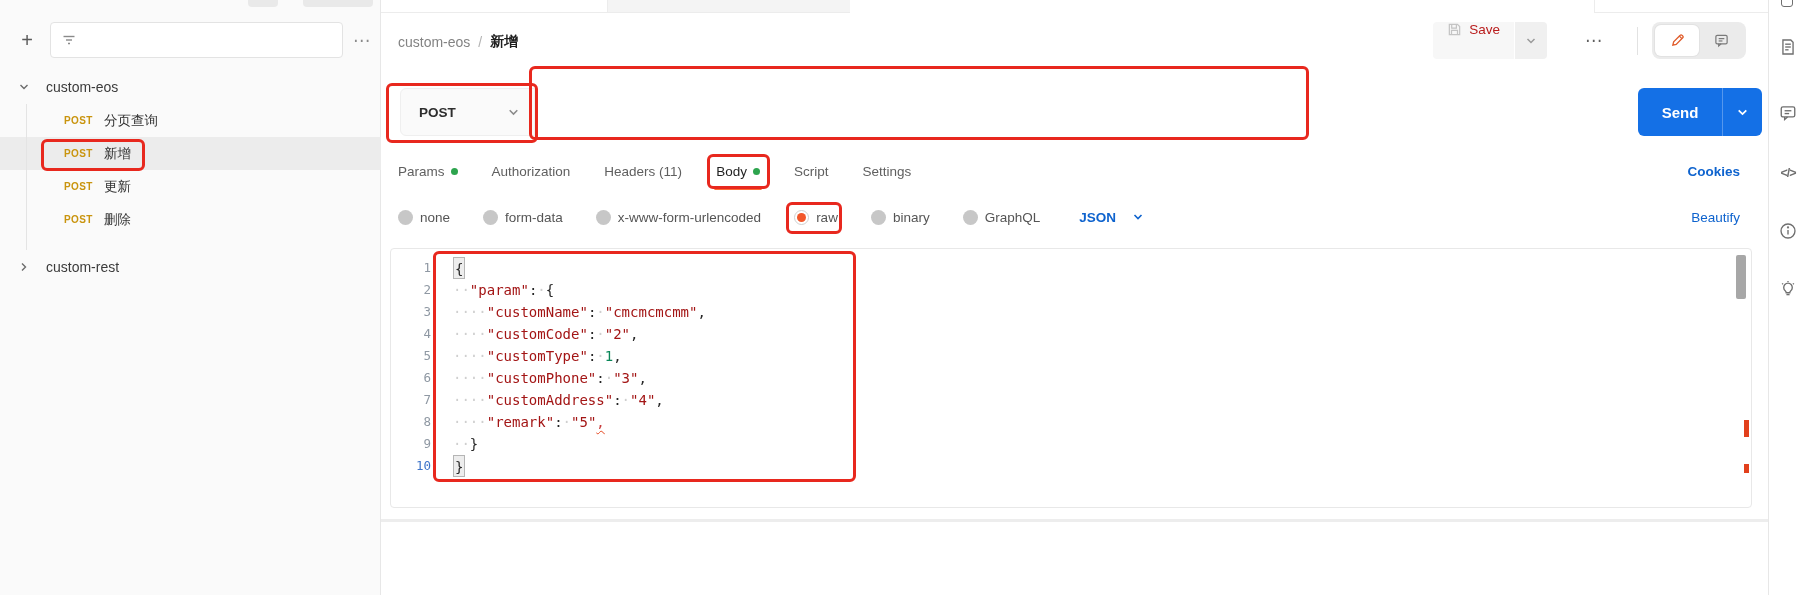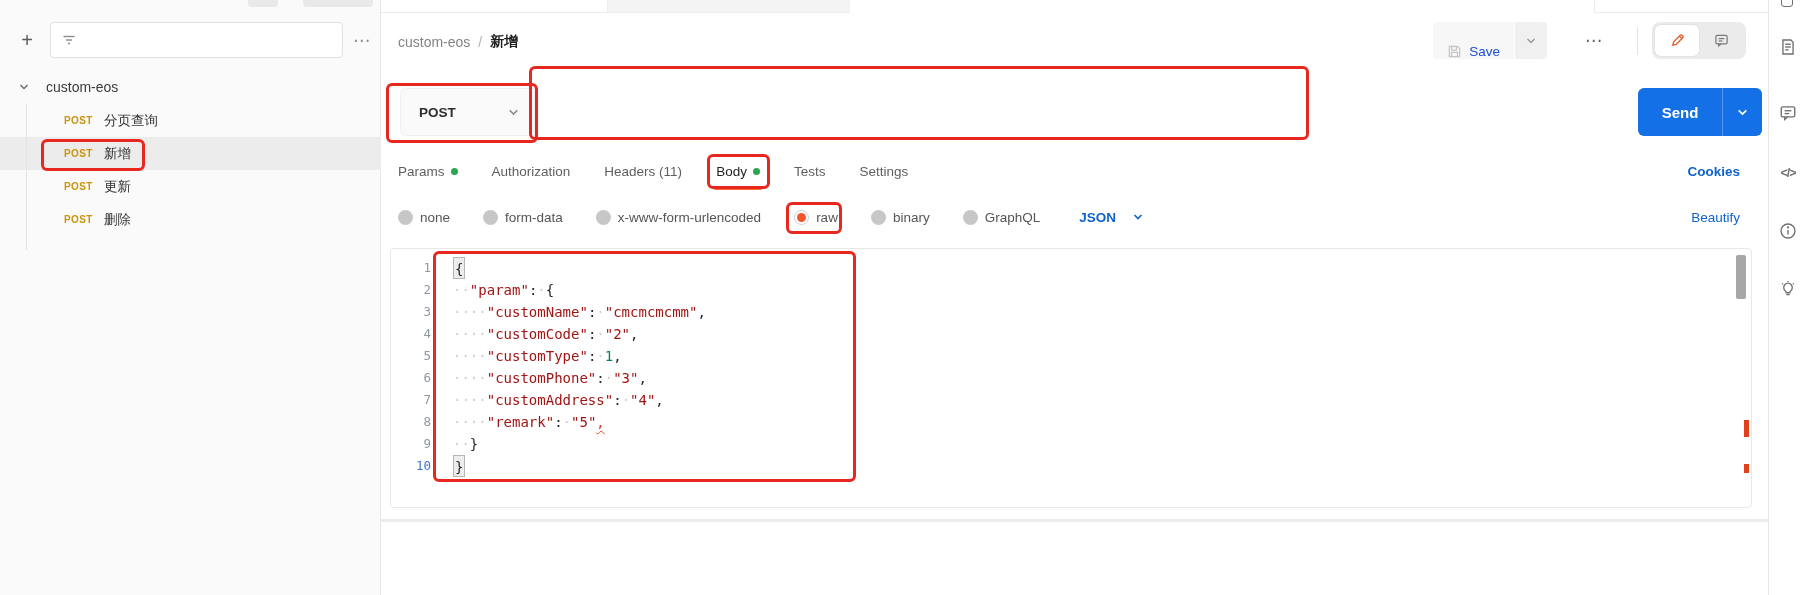--- a/index.html
+++ b/index.html
@@ -43,22 +43,22 @@
   .strip.s3{left:469px;width:745px;background:#fff;border-right:1px solid #ECECEC}
   .strip.s4{left:1214px;width:173px;background:#fff;border-bottom:1px solid #ECECEC}
 
   .req-header{position:absolute;left:0;top:20px;width:1387px;height:44px;display:flex;align-items:center}
   .breadcrumb{margin-left:17px;font-size:14px;display:flex;align-items:center;gap:8px}
   .bc-parent{color:#838383}
   .bc-sep{color:#B3B3B3}
   .bc-current{color:#1F1F1F;font-weight:600}
   .hdr-right{position:absolute;right:22px;top:2px;display:flex;align-items:center}
   .save-group{display:flex;height:37px}
-  .save-btn{display:flex;align-items:flex-end;gap:7px;background:#F7F7F7;border-radius:4px 0 0 4px;
-    padding:0 14px;color:#1d4ed8;font-size:13.5px;cursor:pointer}
+  .save-btn{display:flex;align-items:flex-start;gap:7px;background:#F7F7F7;border-radius:4px 0 0 4px;
+    padding:0 14px;color:#b91c1c;font-size:13.5px;cursor:pointer}
   .save-chev{width:32px;background:#F0F0F0;border-radius:0 4px 4px 0;display:flex;align-items:center;justify-content:center;cursor:pointer;margin-left:1px}
   .hdr-more{margin:0 24px 0 28px;color:#5F5F5F}
   .hdr-divider{width:1px;height:28px;background:#E2E2E2;margin-right:14px}
   .seg-ctrl{display:flex;background:#EBEBEB;border-radius:8px;padding:3px;height:37px}
   .seg{width:44px;border-radius:6px;display:flex;align-items:center;justify-content:center;cursor:pointer}
   .seg.active{background:#fff;box-shadow:0 0 0 1px #E2E2E2}
 
   .url-row{position:absolute;left:0;top:88px;width:1387px;height:48px}
   .method-select{position:absolute;left:19px;top:0;width:135px;height:48px;background:#FAFAFA;border:1px solid #EFEFEF;
     border-radius:6px 0 0 6px;display:flex;align-items:center;padding:0 14px 0 18px;cursor:pointer}
@@ -183,20 +183,28 @@
           <span class="item-name">更新</span>
         </span>
       </div>
       <div class="item-row">
         <span class="row-content">
           <span class="method-badge">POST</span>
           <span class="item-name">删除</span>
         </span>
       </div>
 
+      <div class="coll-row" style="margin-top:14px">
+        <span class="chev">
+          <svg width="12" height="12" viewBox="0 0 12 12">
+              <polyline points="4,2.5 7.5,6 4,9.5" fill="none" stroke="#6B6B6B" stroke-width="1.4"></polyline>
+            </svg>
+        </span>
+        <span class="cname">custom-rest</span>
+      </div>
     </div>
   </div>
 
   <div class="main">
     <div class="strip s1"></div>
     <div class="strip s2"></div>
     <div class="strip s3"></div>
     <div class="strip s4"></div>
 
     <div class="req-header">
@@ -279,21 +287,21 @@
         <span>Authorization</span>
       </div>
       <div class="tab">
         <span>Headers (11)</span>
       </div>
       <div class="tab active">
         <span>Body</span>
         <span class="dot"></span>
       </div>
       <div class="tab">
-        <span>Tests</span>
+        <span>Script</span>
       </div>
       <div class="tab">
         <span>Settings</span>
       </div>
       <div class="cookies-link">Cookies</div>
     </div>
 
     <div class="types-row">
       <div class="btype">
         <span class="rdo"></span>

